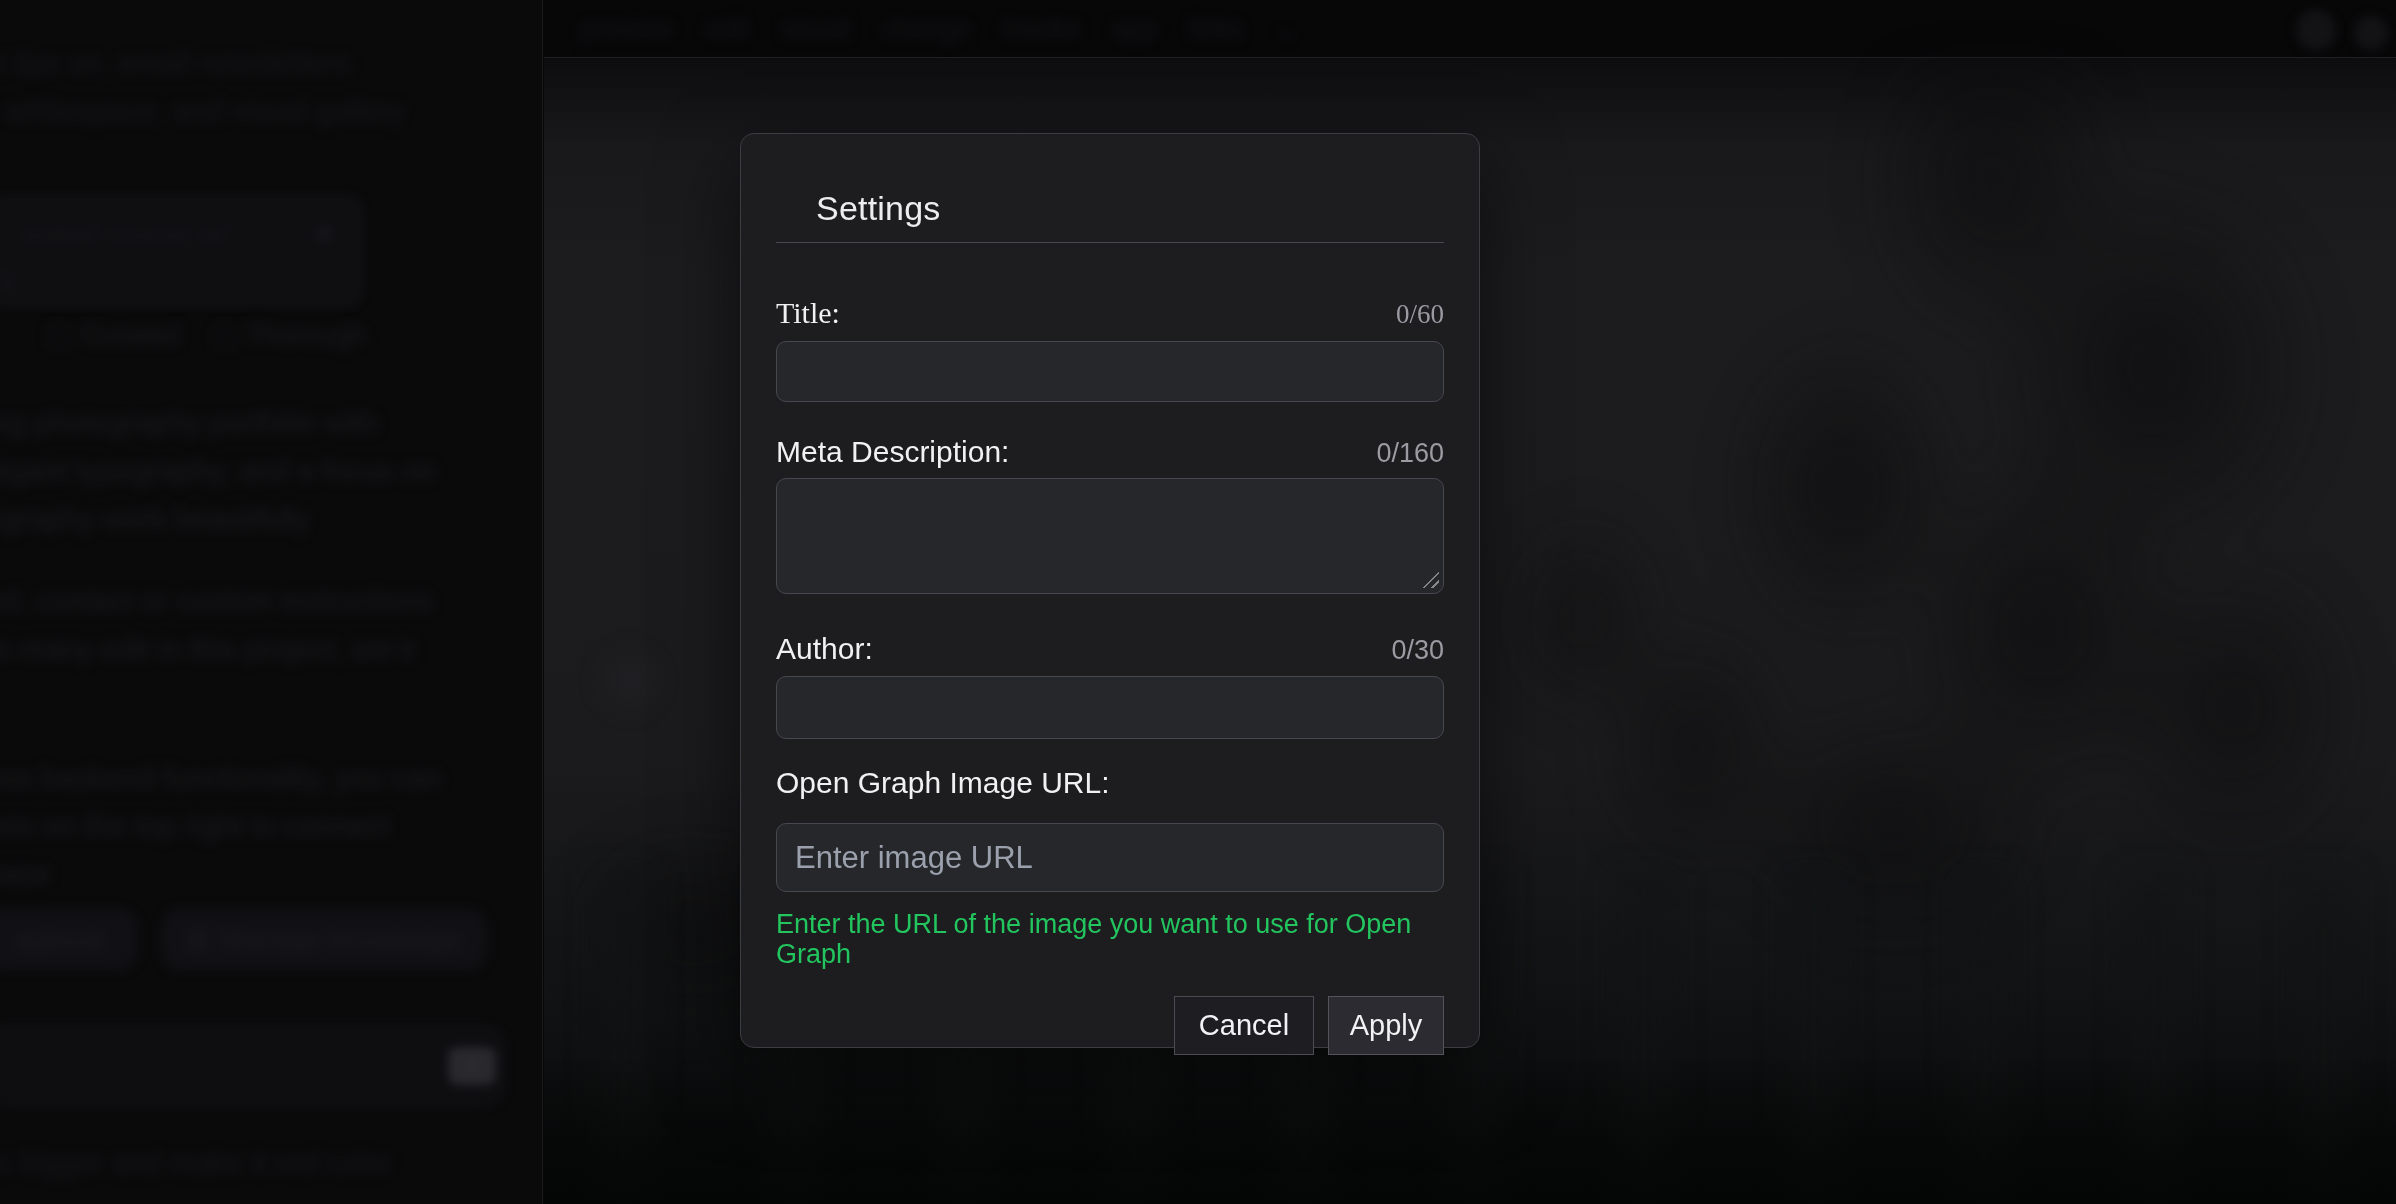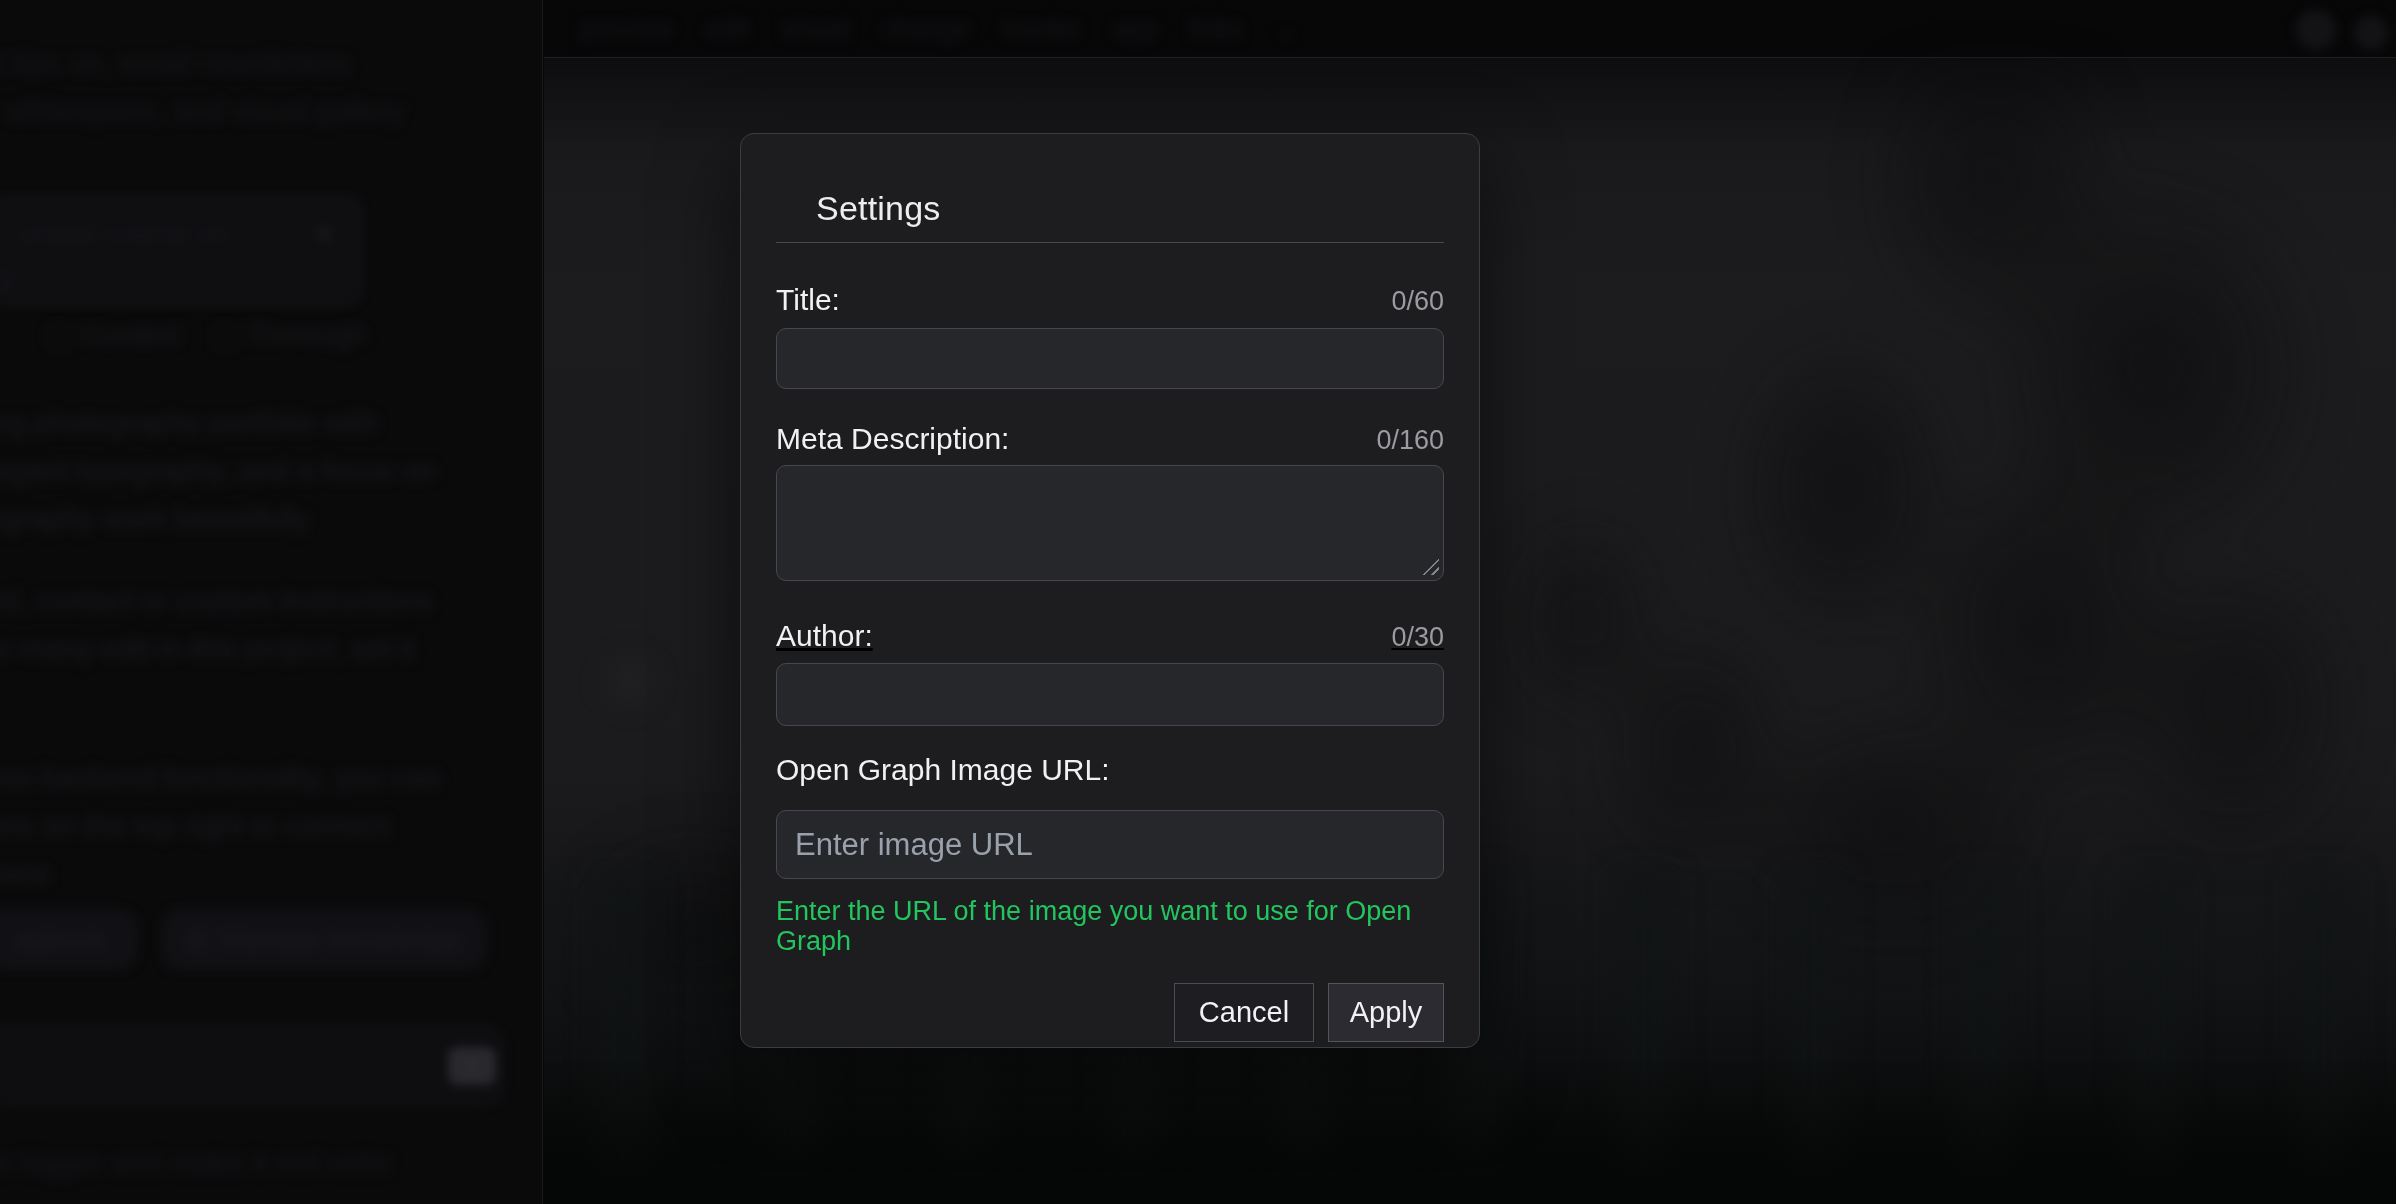--- a/index.html
+++ b/index.html
@@ -113,21 +113,21 @@
     clip-path:polygon(100% 0,100% 100%,0 100%); opacity:.85; pointer-events:none;
     background:repeating-linear-gradient(-45deg, transparent 0 4px, #95959c 4px 6px); }
   .helper { margin-top:17px; font-size:27px; line-height:30px; color:#22c55e; }
   .btn-row { display:flex; justify-content:flex-end; gap:14px; margin:27px 35px 0; }
   .btn { height:59px; border-radius:0; font-size:29px; color:#f2f2f4;
     display:flex; align-items:center; justify-content:center;
     font-family:inherit; cursor:pointer; }
   .btn-cancel { width:140px; background:#1e1e22; border:1px solid #4b4b52; }
   .btn-apply  { width:116px; background:#2b2b31; border:1px solid #54545b; }
 
-  .mt39{margin-top:39px;} .mt32{margin-top:32px;} .mt37{margin-top:37px;text-decoration:underline;}
+  .mt39{margin-top:52px;font-family:Liberation Serif, serif;} .mt32{margin-top:32px;} .mt37{margin-top:37px;}
   .mt26{margin-top:26px;} .mt10{margin-top:10px;} .mt9{margin-top:9px;} .mt22{margin-top:22px;}
   .h64{height:63px;} .h69{height:69px;}
 </style>
 </head>
 <body>
 
 <div class="tab-blob"></div>
 <div class="topbar-underline"></div>
 <div class="nav">
   <span>preview</span>

